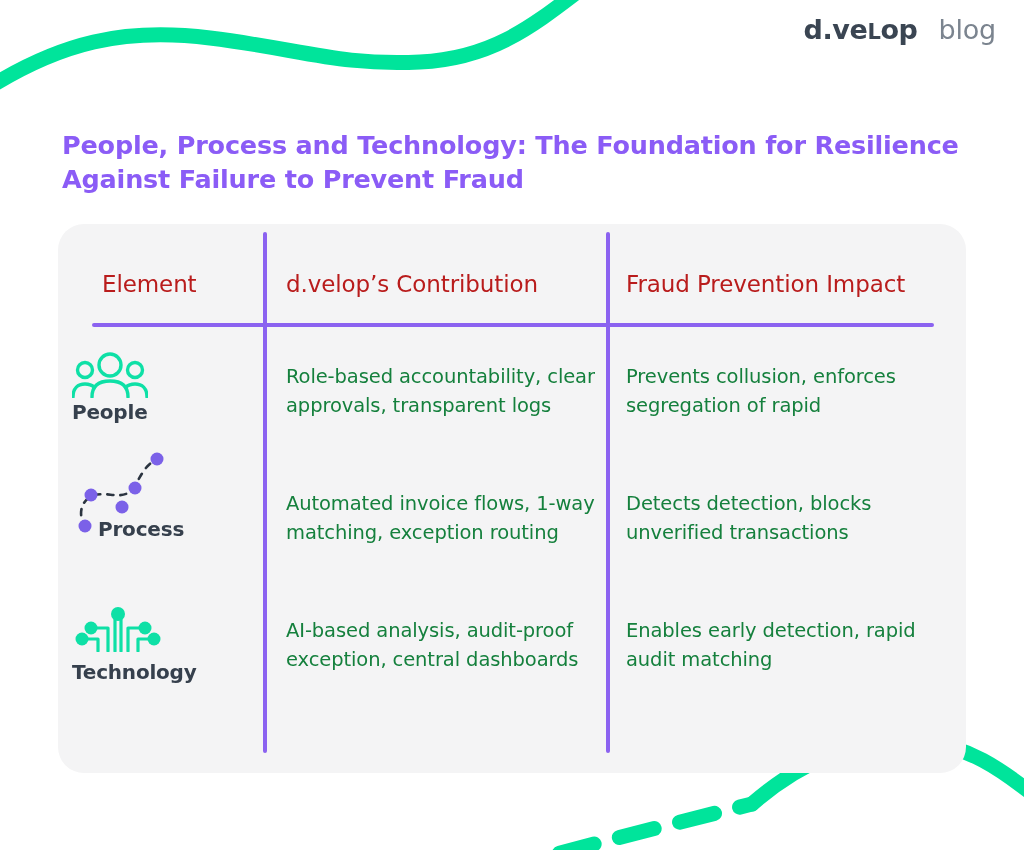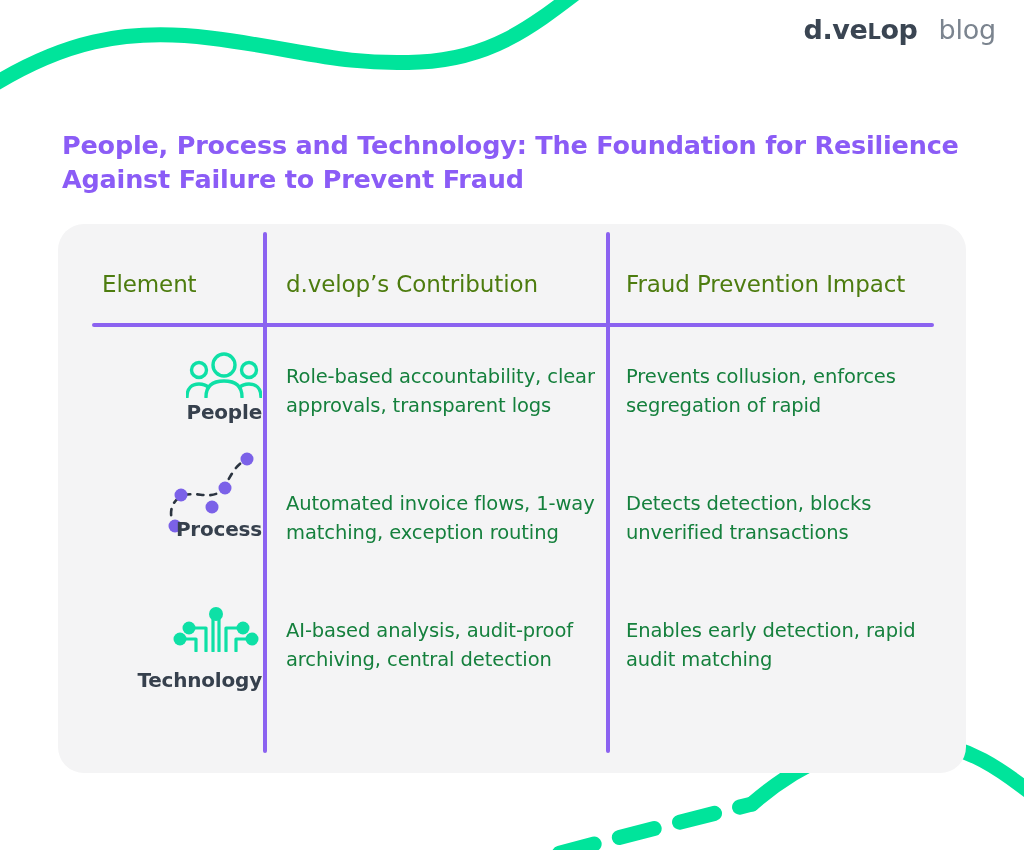--- a/index.html
+++ b/index.html
@@ -118,21 +118,21 @@
     background: #8b62f0;
     border-radius: 3px;
   }
 
   
   .head {
     position: absolute;
     top: 47px;
     font-size: 23px;
     font-weight: normal;
-    color: #4d7c0f;
+    color: #b91c1c;
     letter-spacing: -0.1px;
     white-space: nowrap;
   }
   .head.h1 { left: 44px; }
   .head.h2 { left: 228px; }
   .head.h3 { left: 568px; }
 
   
   .row {
     position: absolute;
@@ -143,39 +143,39 @@
   .row.r2 { top: 245px; }
   .row.r3 { top: 372px; }
 
   .cell-element {
     position: absolute;
     left: 14px;
     top: 0;
     width: 190px;
     display: flex;
     flex-direction: column;
-    align-items: flex-end;
+    align-items: flex-start;
   }
   .cell-icon {
     height: 56px;
     display: flex;
     align-items: flex-end;
     justify-content: center;
   }
   .cell-label {
     font-size: 20px;
     font-weight: bold;
     color: #36404d;
     margin-top: 2px;
     letter-spacing: -0.2px;
   }
   
   .row.r2 .cell-icon { height: 64px; }
-  .row.r2 .cell-label { margin-top: -16px; }
-  .row.r3 .cell-label { margin-top: 16px; }
+  .row.r2 .cell-label { margin-top: -16px; margin-left: 26px; }
+  .row.r3 .cell-label { margin-top: 8px; }
 
   .cell-text {
     position: absolute;
     font-size: 19.5px;
     color: #15803d;
     line-height: 1.50;
     letter-spacing: -0.1px;
   }
   .cell-text.c2 { left: 228px; width: 310px; top: 20px; }
   .cell-text.c3 { left: 568px; width: 320px; top: 20px; }
@@ -261,20 +261,20 @@
                 <circle cx="46" cy="8" r="7" fill="#0ee0a6"></circle>
                 <circle cx="19" cy="22" r="6.5" fill="#0ee0a6"></circle>
                 <circle cx="73" cy="22" r="6.5" fill="#0ee0a6"></circle>
                 <circle cx="10" cy="33" r="6.5" fill="#0ee0a6"></circle>
                 <circle cx="82" cy="33" r="6.5" fill="#0ee0a6"></circle>
               </svg>
             </div>
             <div class="cell-label">Technology</div>
           </div>
         </div>
-        <div class="cell-text c2">AI-based analysis, audit-proof archiving, central detection</div>
+        <div class="cell-text c2">AI-based analysis, audit-proof exception, central dashboards</div>
         <div class="cell-text c3">Enables early detection, rapid audit matching</div>
       </div>
 
     </div>
   </div>
 
 </div>
 
 </body></html>

